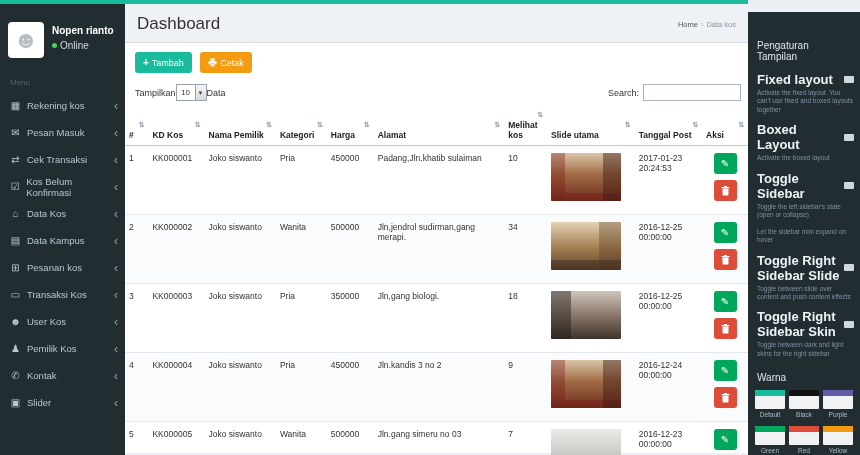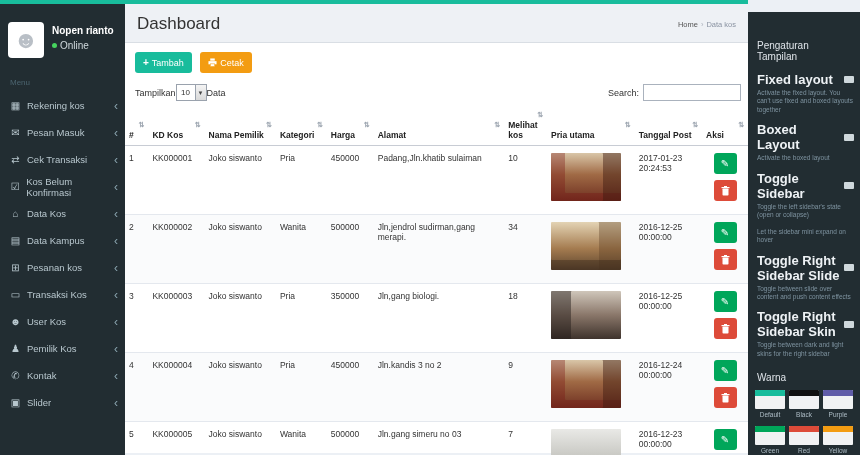--- a/index.html
+++ b/index.html
@@ -211,21 +211,21 @@
       </colgroup>
       <thead>
         <tr>
           <th><span class="sort">⇅</span><span>#</span></th>
           <th><span class="sort">⇅</span><span>KD Kos</span></th>
           <th><span class="sort">⇅</span><span>Nama Pemilik</span></th>
           <th><span class="sort">⇅</span><span>Kategori</span></th>
           <th><span class="sort">⇅</span><span>Harga</span></th>
           <th><span class="sort">⇅</span><span>Alamat</span></th>
           <th><span class="sort">⇅</span><span>Melihat kos</span></th>
-          <th><span class="sort">⇅</span><span>Pria utama</span></th>
+          <th><span class="sort">⇅</span><span>Slide utama</span></th>
           <th><span class="sort">⇅</span><span>Tanggal Post</span></th>
           <th><span class="sort">⇅</span><span>Aksi</span></th>
         </tr>
       </thead>
       <tbody>
         <tr>
           <td>1</td>
           <td>KK000001</td>
           <td>Joko siswanto</td>
           <td>Pria</td>

